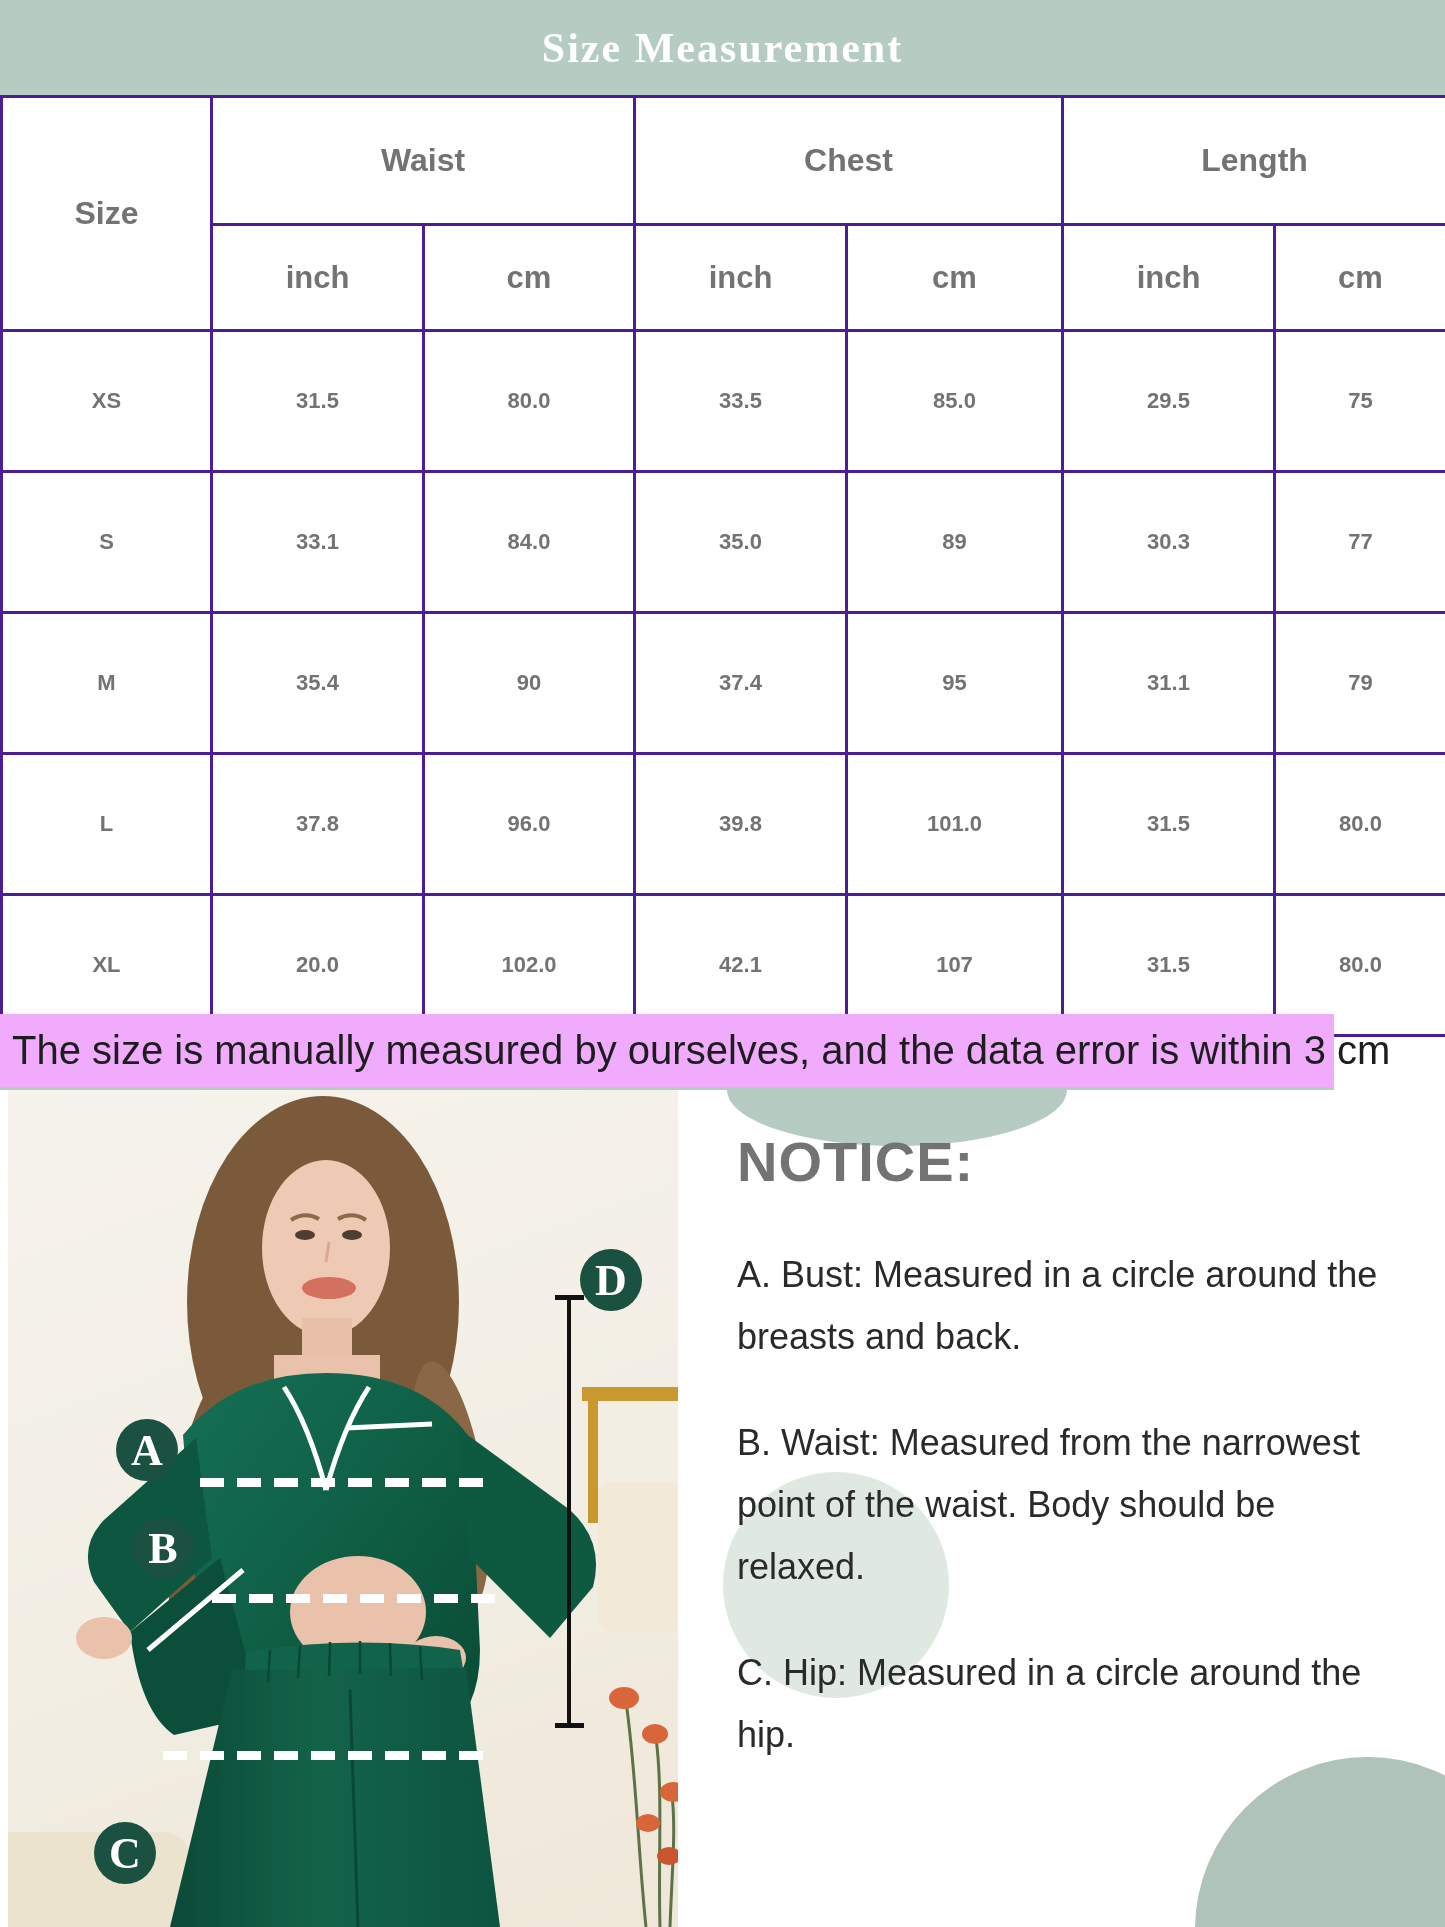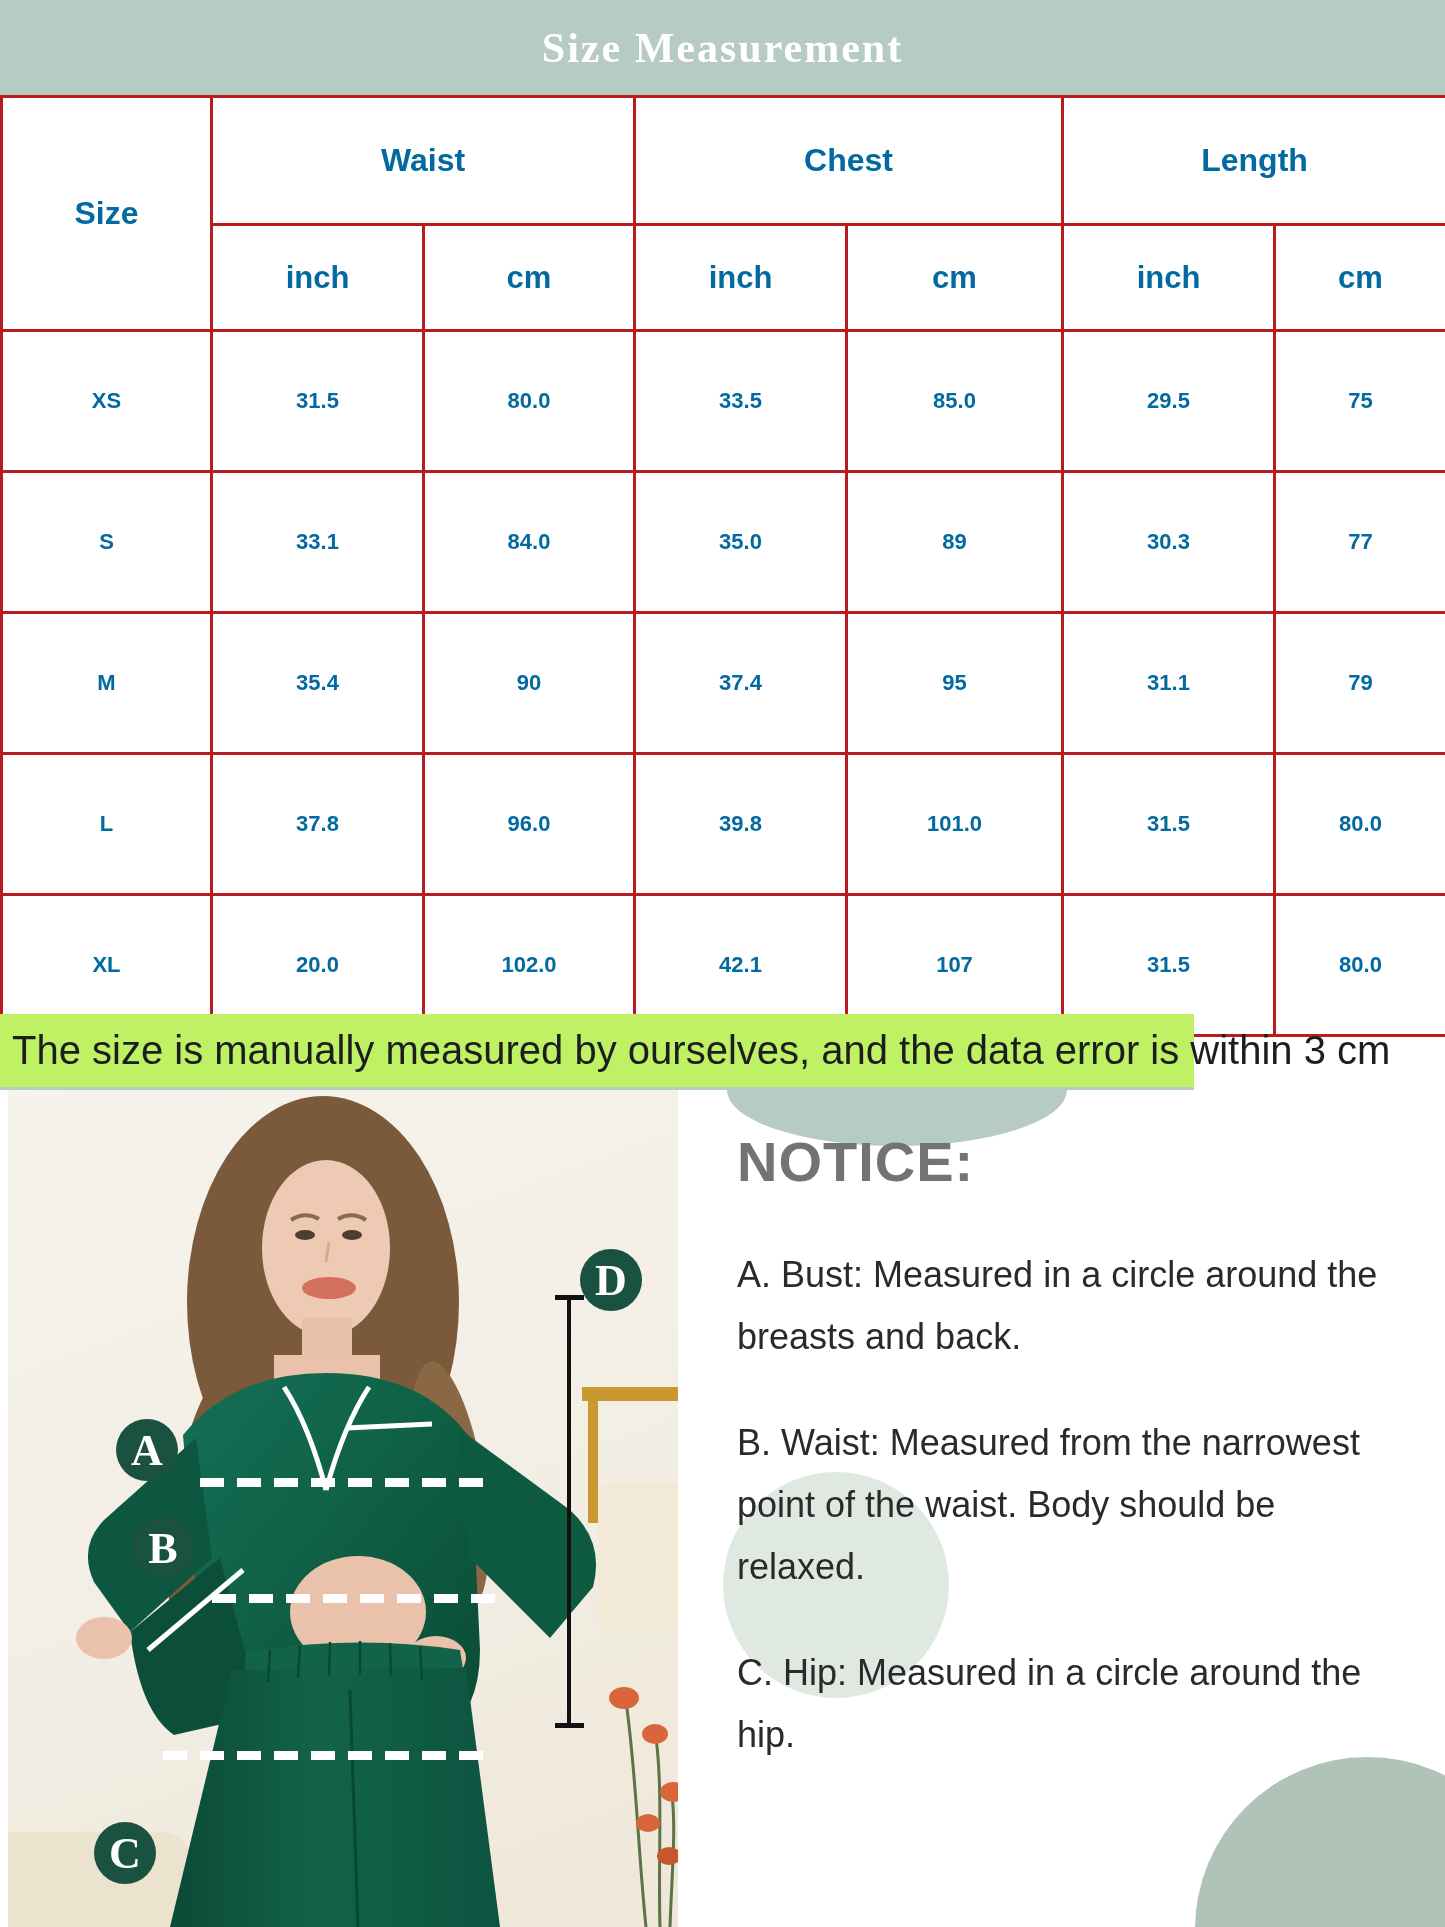--- a/index.html
+++ b/index.html
@@ -16,32 +16,32 @@
   .header-band h1{
     margin:0;font-family:"Liberation Serif","DejaVu Serif",serif;
     font-size:42px;font-weight:bold;color:#ffffff;letter-spacing:2px;
   }
   
   table.size-table{
     position:absolute;left:0;top:95px;width:1445px;height:919px;
     border-collapse:collapse;table-layout:fixed;background:#ffffff;
   }
   table.size-table td,table.size-table th{
-    border:3px solid #b91c1c;text-align:center;vertical-align:middle;
-    font-weight:bold;color:#0369a1;padding:0;
+    border:3px solid #4c1d95;text-align:center;vertical-align:middle;
+    font-weight:bold;color:#737373;padding:0;
   }
   .group-row th{font-size:32px;height:125px;}
   .unit-row td{font-size:31px;height:103px;}
   .size-head{font-size:32px;}
   tr.data-row td{font-size:22px;height:138px;}
   
   .note-bar{
-    position:absolute;left:0;top:1014px;width:1194px;height:73px;
+    position:absolute;left:0;top:1014px;width:1334px;height:73px;
     border-bottom:3px solid #b6cbc2;display:flex;align-items:center;
-    background:#bef264;
+    background:#f0abfc;
   }
   .note-bar span{font-size:40px;color:#1d1d1d;padding-left:12px;white-space:nowrap;}
   
   .bottom{position:absolute;left:0;top:1090px;width:1445px;height:837px;}
   .photo{
     position:absolute;left:8px;top:0;width:670px;height:837px;overflow:hidden;
     background:linear-gradient(160deg,#f6f3ec 0%,#f2eee4 55%,#efe7d8 100%);
   }
   .photo svg{position:absolute;left:0;top:0;}
   

